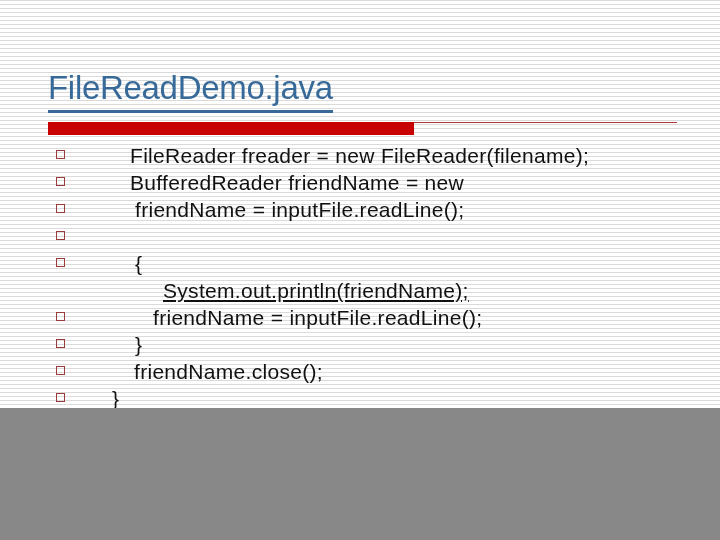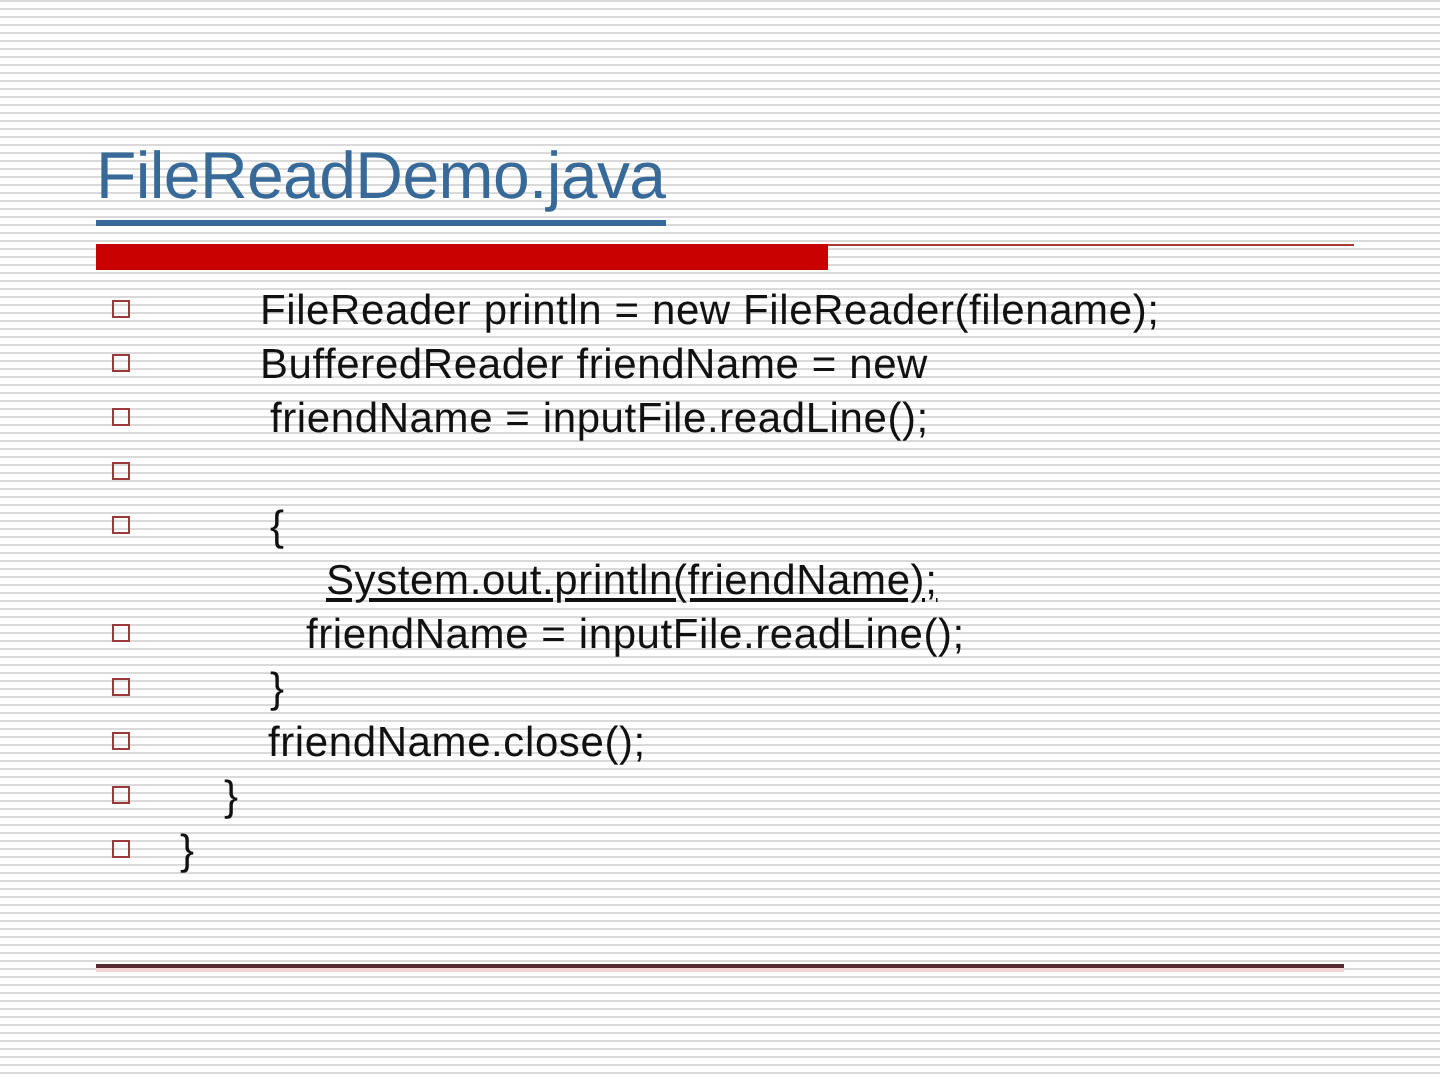--- a/index.html
+++ b/index.html
@@ -3,21 +3,21 @@
 <meta charset="utf-8">
 <style>
   html, body {
     margin: 0;
     padding: 0;
     background: #888;
   }
   .slide {
     position: relative;
     width: 720px;
-    height: 540px;
+    height: 408px;
     overflow: hidden;
     background: repeating-linear-gradient(
       to bottom,
       var(--stripe-gray, #dadada) 0px,
       var(--stripe-gray, #dadada) 1px,
       #ffffff 1px,
       #ffffff 4px
     );
     font-family: "Liberation Sans", sans-serif;
   }
@@ -99,21 +99,21 @@
   <h1 class="title">
     <span class="title-text">FileReadDemo.java</span>
   </h1>
 
   <div class="accent-thin-line"></div>
   <div class="accent-bar"></div>
 
   <div class="code-block" id="code-block">
       <div class="code-line">
         <span class="bullet"></span>
-        <span class="code-text" style="left: 82px;">FileReader println = new FileReader(filename);</span>
+        <span class="code-text" style="left: 82px;">FileReader freader = new FileReader(filename);</span>
       </div>
       <div class="code-line">
         <span class="bullet"></span>
         <span class="code-text" style="left: 82px;">BufferedReader friendName = new</span>
       </div>
       <div class="code-line">
         <span class="bullet"></span>
         <span class="code-text" style="left: 87px;">friendName = inputFile.readLine();</span>
       </div>
       <div class="code-line">

